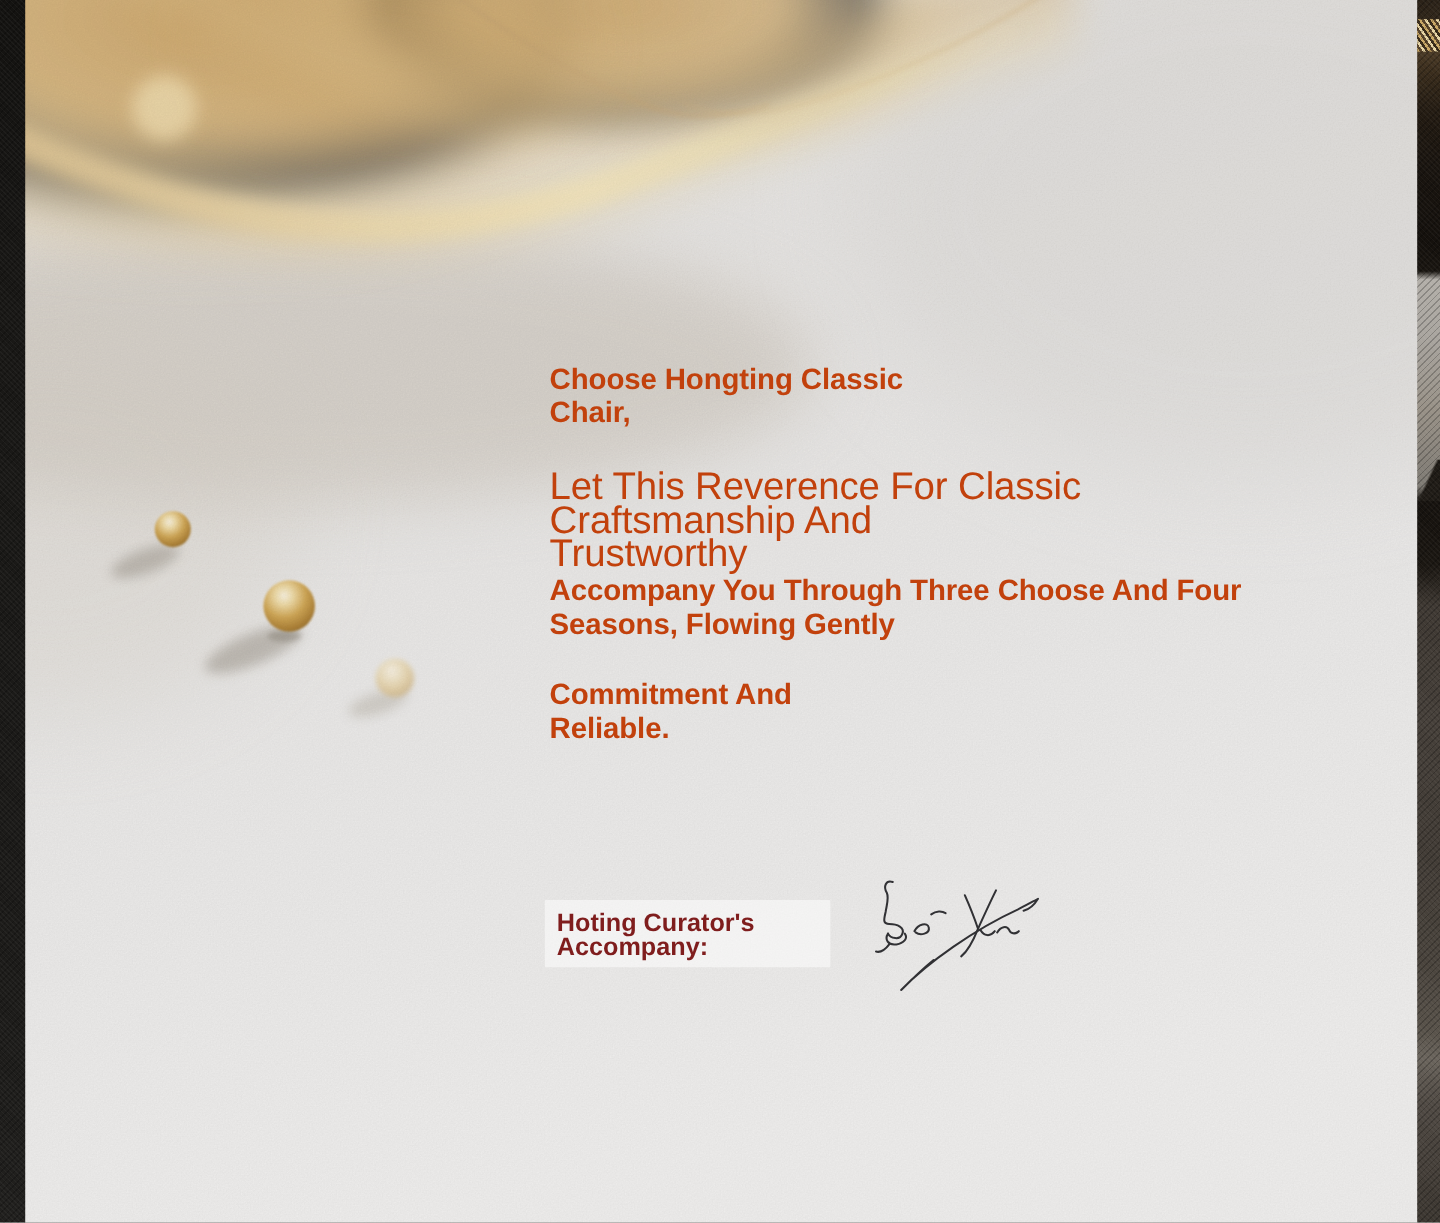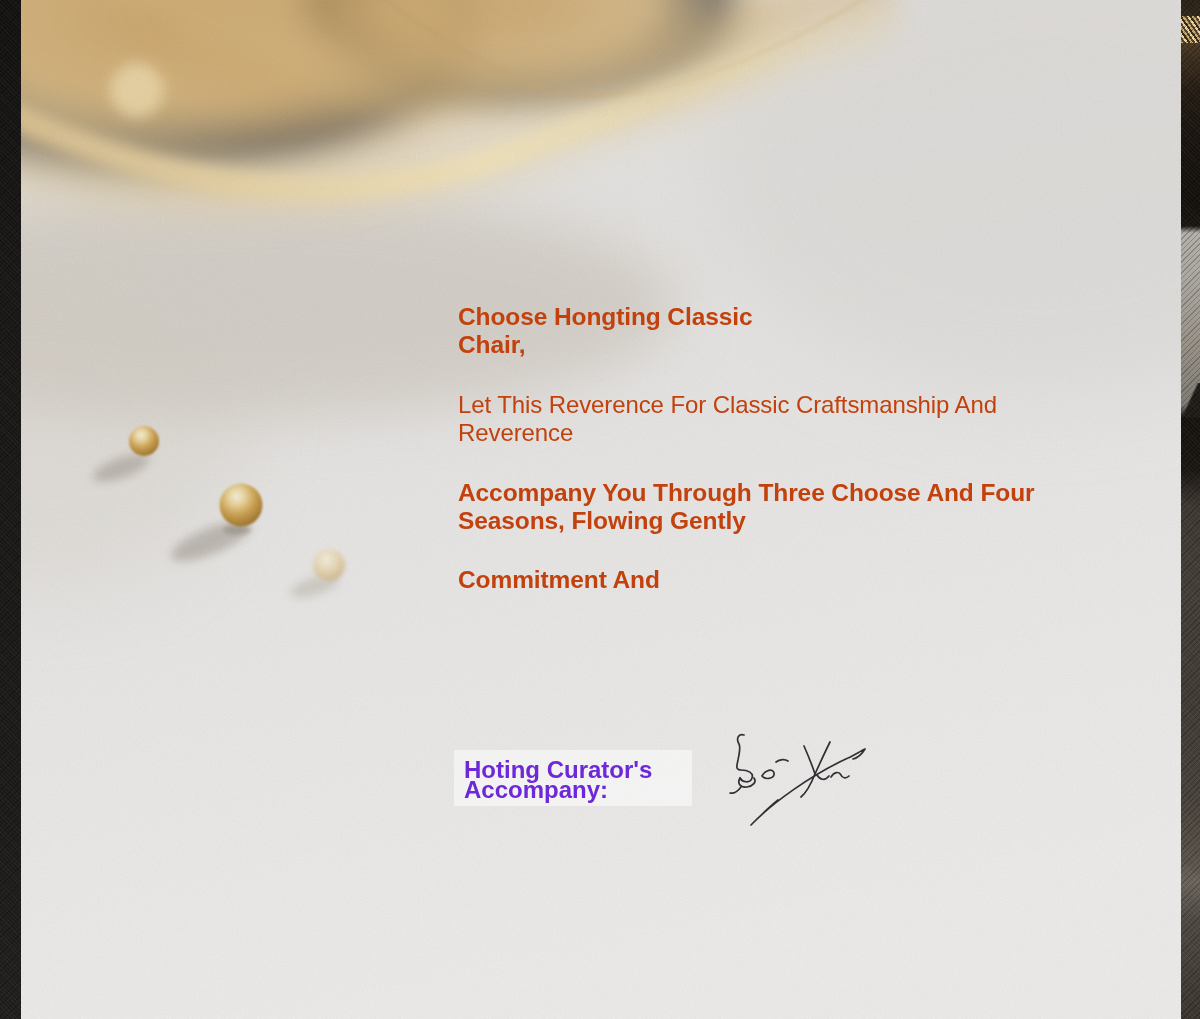--- a/index.html
+++ b/index.html
@@ -38,32 +38,32 @@
   .ornament{
     position:absolute;top:16px;height:27px;width:100%;
     background:repeating-linear-gradient(55deg,#caa866 0 2px,#58432a 2px 4px,#e7d4a4 4px 6px,#3a2c1a 6px 8px);
   }
   
   .copy-block{
     position:absolute;left:458px;width:610px;z-index:3;
     color:#c2410c;letter-spacing:-0.1px;
   }
   .w700{font-weight:700;font-size:24.5px;line-height:28px;}
-  .w500{font-weight:500;font-size:24px;line-height:28px;}
+  .w500{font-weight:500;font-size:32px;line-height:28px;}
   .b1{top:303px}.b2{top:391px}.b3{top:479px}.b4{top:566px}
   .ln{display:block;}
   h2,p{margin:0;font-size:inherit;font-weight:inherit;}
   
   .sig-box{
     position:absolute;left:454px;top:750px;width:238px;height:56px;
     background:rgba(255,255,255,.5);z-index:2;border-radius:1px;
   }
   .sig-label{
     position:absolute;left:464px;top:760px;z-index:3;
-    font-size:24px;line-height:20px;font-weight:700;color:#6d28d9;letter-spacing:0;
+    font-size:21px;line-height:20px;font-weight:700;color:#7f1d1d;letter-spacing:0;
   }
   .signature{position:absolute;left:710px;top:718px;z-index:3;}
 </style>
 </head>
 <body>
 
 <div class="stage">
 
   <svg class="photo" width="1200" height="1019" viewBox="0 0 1200 1019">
     <defs>
@@ -175,30 +175,31 @@
     <div class="ornament"></div>
   </div>
 
   <h2 class="copy-block w700 b1">
     <span class="ln">Choose Hongting Classic</span>
     <span class="ln">Chair,</span>
   </h2>
 
   <p class="copy-block w500 b2">
     <span class="ln">Let This Reverence For Classic Craftsmanship And</span>
-    <span class="ln">Reverence</span>
+    <span class="ln">Trustworthy</span>
   </p>
 
   <h2 class="copy-block w700 b3">
     <span class="ln">Accompany You Through Three Choose And Four</span>
     <span class="ln">Seasons, Flowing Gently</span>
   </h2>
 
   <h2 class="copy-block w700 b4">
     <span class="ln">Commitment And</span>
+    <span class="ln">Reliable.</span>
   </h2>
 
   <div class="sig-box"></div>
   <div class="sig-label">
     <span class="ln">Hoting Curator's</span>
     <span class="ln">Accompany:</span>
   </div>
 
   <svg class="signature" width="178" height="114" viewBox="0 0 178 114" fill="none" stroke="#222226" stroke-width="1.7" stroke-linecap="round" stroke-linejoin="round" opacity="0.92">
 

